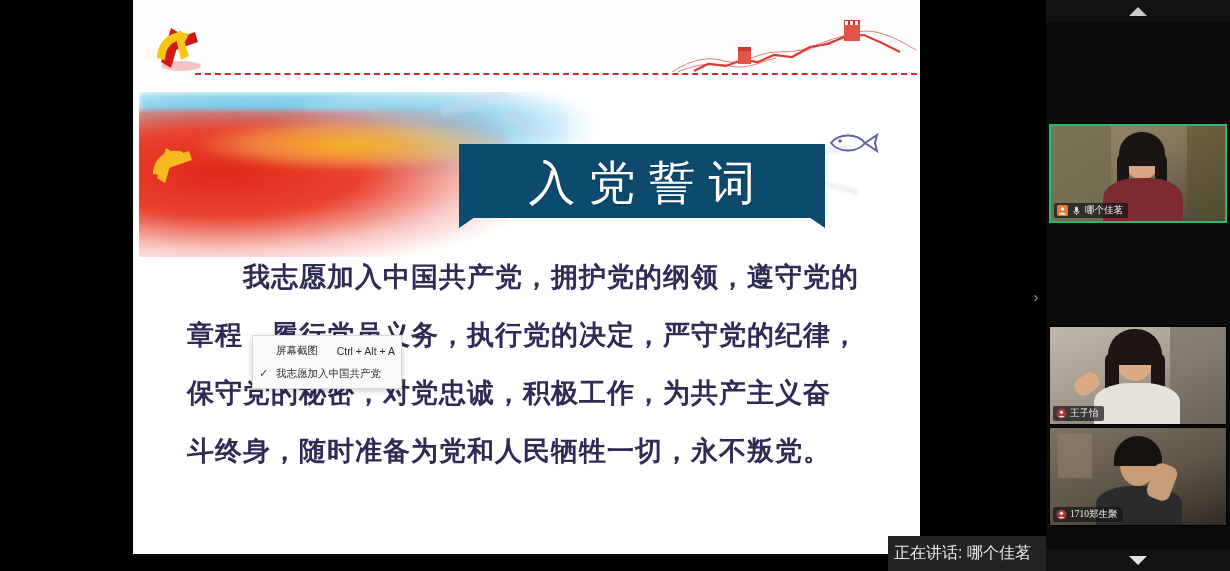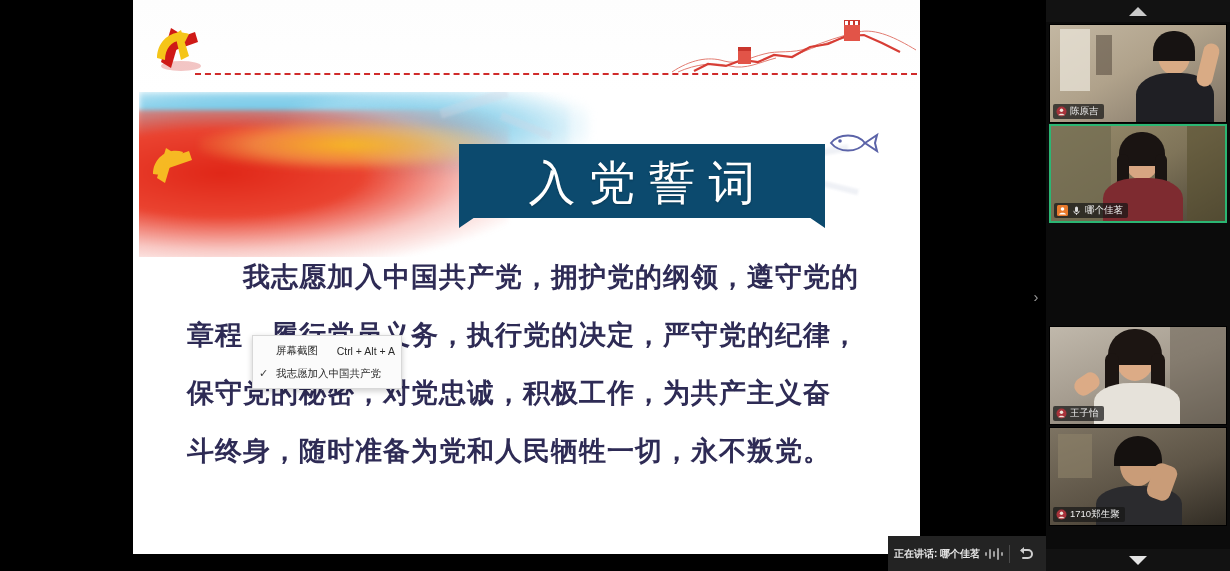--- a/index.html
+++ b/index.html
@@ -112,21 +112,21 @@
     display: flex; align-items: center; justify-content: center;
     color: #9b9b9b; font-size: 15px; background: #000;
   }
 
   
   #speaking-bar {
     position: absolute; left: 888px; top: 536px; width: 158px; height: 35px;
     background: #232323; display: flex; align-items: center; padding: 0 6px;
     z-index: 30;
   }
-  #speaking-text { color: #e6e6e6; font-size: 10px; white-space: nowrap; font-weight: bold; }
+  #speaking-text { color: #e6e6e6; font-size: 16px; white-space: nowrap; }
   #speaking-wave { margin-left: 4px; width: 20px; height: 14px; }
   #bar-divider { width: 1px; height: 18px; background: #4a4a4a; margin: 0 7px 0 5px; }
   #undo-icon { width: 18px; height: 16px; }
 
   
   #filmstrip {
     position: absolute; left: 1046px; top: 0; width: 184px; height: 571px;
     background: #0b0b0b;
   }
   .strip-arrow {
@@ -267,39 +267,20 @@
       <path d="M7 1 L3 4.5 L7 8 Z" fill="#cfcfcf"></path>
     </svg>
   </div>
 
   <div id="filmstrip">
 
     <div class="strip-arrow" id="strip-up">
       <span class="tri tri-up"></span>
     </div>
 
-    <div class="tile" style="top:24px;">
-      <div class="tile-bg" style="background:linear-gradient(150deg,#c3b7a2 0%,#b0a28b 45%,#7d7264 100%);"></div>
-      <div style="position:absolute;left:10px;top:4px;width:30px;height:62px;background:#e9e4d8;opacity:.75;"></div>
-      <div style="position:absolute;left:46px;top:10px;width:16px;height:40px;background:#5d5245;opacity:.6;"></div>
-      <div class="person">
-        <div class="head" style="left:108px;top:12px;width:32px;height:38px;background:#d9ab85;"></div>
-        <div style="position:absolute;left:103px;top:6px;width:42px;height:30px;background:#171312;border-radius:20px 20px 0 0;"></div>
-        <div class="torso" style="left:86px;top:48px;width:78px;height:52px;background:#1f1f24;"></div>
-        <div class="arm" style="left:150px;top:18px;width:16px;height:44px;background:#d9ab85;transform:rotate(14deg);"></div>
-      </div>
-      <div class="name-tag">
-        <svg class="tag-ic" viewBox="0 0 11 11">
-          <circle cx="5.5" cy="5.5" r="5" fill="#a8323a"></circle>
-          <circle cx="5.5" cy="4.2" r="1.7" fill="#f0e6da"></circle>
-          <path d="M2.3 9.2 C2.8 7.1 8.2 7.1 8.7 9.2 Z" fill="#f0e6da"></path>
-        </svg>
-        <span class="nm">陈原吉</span>
-      </div>
-    </div>
 
     <div class="tile active" style="top:124px;">
       <div class="tile-bg" style="background:linear-gradient(150deg,#9a8e6e 0%,#7f7459 50%,#4a4436 100%);"></div>
       <div style="position:absolute;left:0;top:0;width:60px;height:99px;background:#6f6a4f;opacity:.7;"></div>
       <div style="position:absolute;left:136px;top:0;width:42px;height:99px;background:#585030;opacity:.6;"></div>
       <div class="person">
         <div class="head" style="left:74px;top:14px;width:34px;height:40px;background:#d7a582;"></div>
         <div style="position:absolute;left:68px;top:6px;width:46px;height:34px;background:#1a1412;border-radius:22px 22px 0 0;"></div>
         <div style="position:absolute;left:66px;top:28px;width:12px;height:34px;background:#1a1412;border-radius:6px;"></div>
         <div style="position:absolute;left:104px;top:28px;width:12px;height:34px;background:#1a1412;border-radius:6px;"></div>
@@ -335,21 +316,21 @@
       <div class="name-tag">
         <svg class="tag-ic" viewBox="0 0 11 11">
           <circle cx="5.5" cy="5.5" r="5" fill="#a8323a"></circle>
           <circle cx="5.5" cy="4.2" r="1.7" fill="#f0e6da"></circle>
           <path d="M2.3 9.2 C2.8 7.1 8.2 7.1 8.7 9.2 Z" fill="#f0e6da"></path>
         </svg>
         <span class="nm">王子怡</span>
       </div>
     </div>
 
-    <div class="tile" style="top:427px;">
+    <div class="tile" style="top:427px;font-family:Liberation Serif, serif;">
       <div class="tile-bg" style="background:linear-gradient(160deg,#7d7362 0%,#5d5446 55%,#312c24 100%);"></div>
       <div style="position:absolute;left:8px;top:6px;width:34px;height:44px;background:#8d8269;opacity:.6;"></div>
       <div class="person">
         <div class="head" style="left:70px;top:16px;width:36px;height:42px;background:#c99c78;"></div>
         <div style="position:absolute;left:64px;top:8px;width:48px;height:30px;background:#15110f;border-radius:24px 24px 0 0;"></div>
         <div class="torso" style="left:46px;top:58px;width:86px;height:42px;background:#2b2b2e;"></div>
         <div class="arm" style="left:100px;top:36px;width:24px;height:36px;background:#c99c78;transform:rotate(20deg);"></div>
       </div>
       <div class="name-tag">
         <svg class="tag-ic" viewBox="0 0 11 11">

